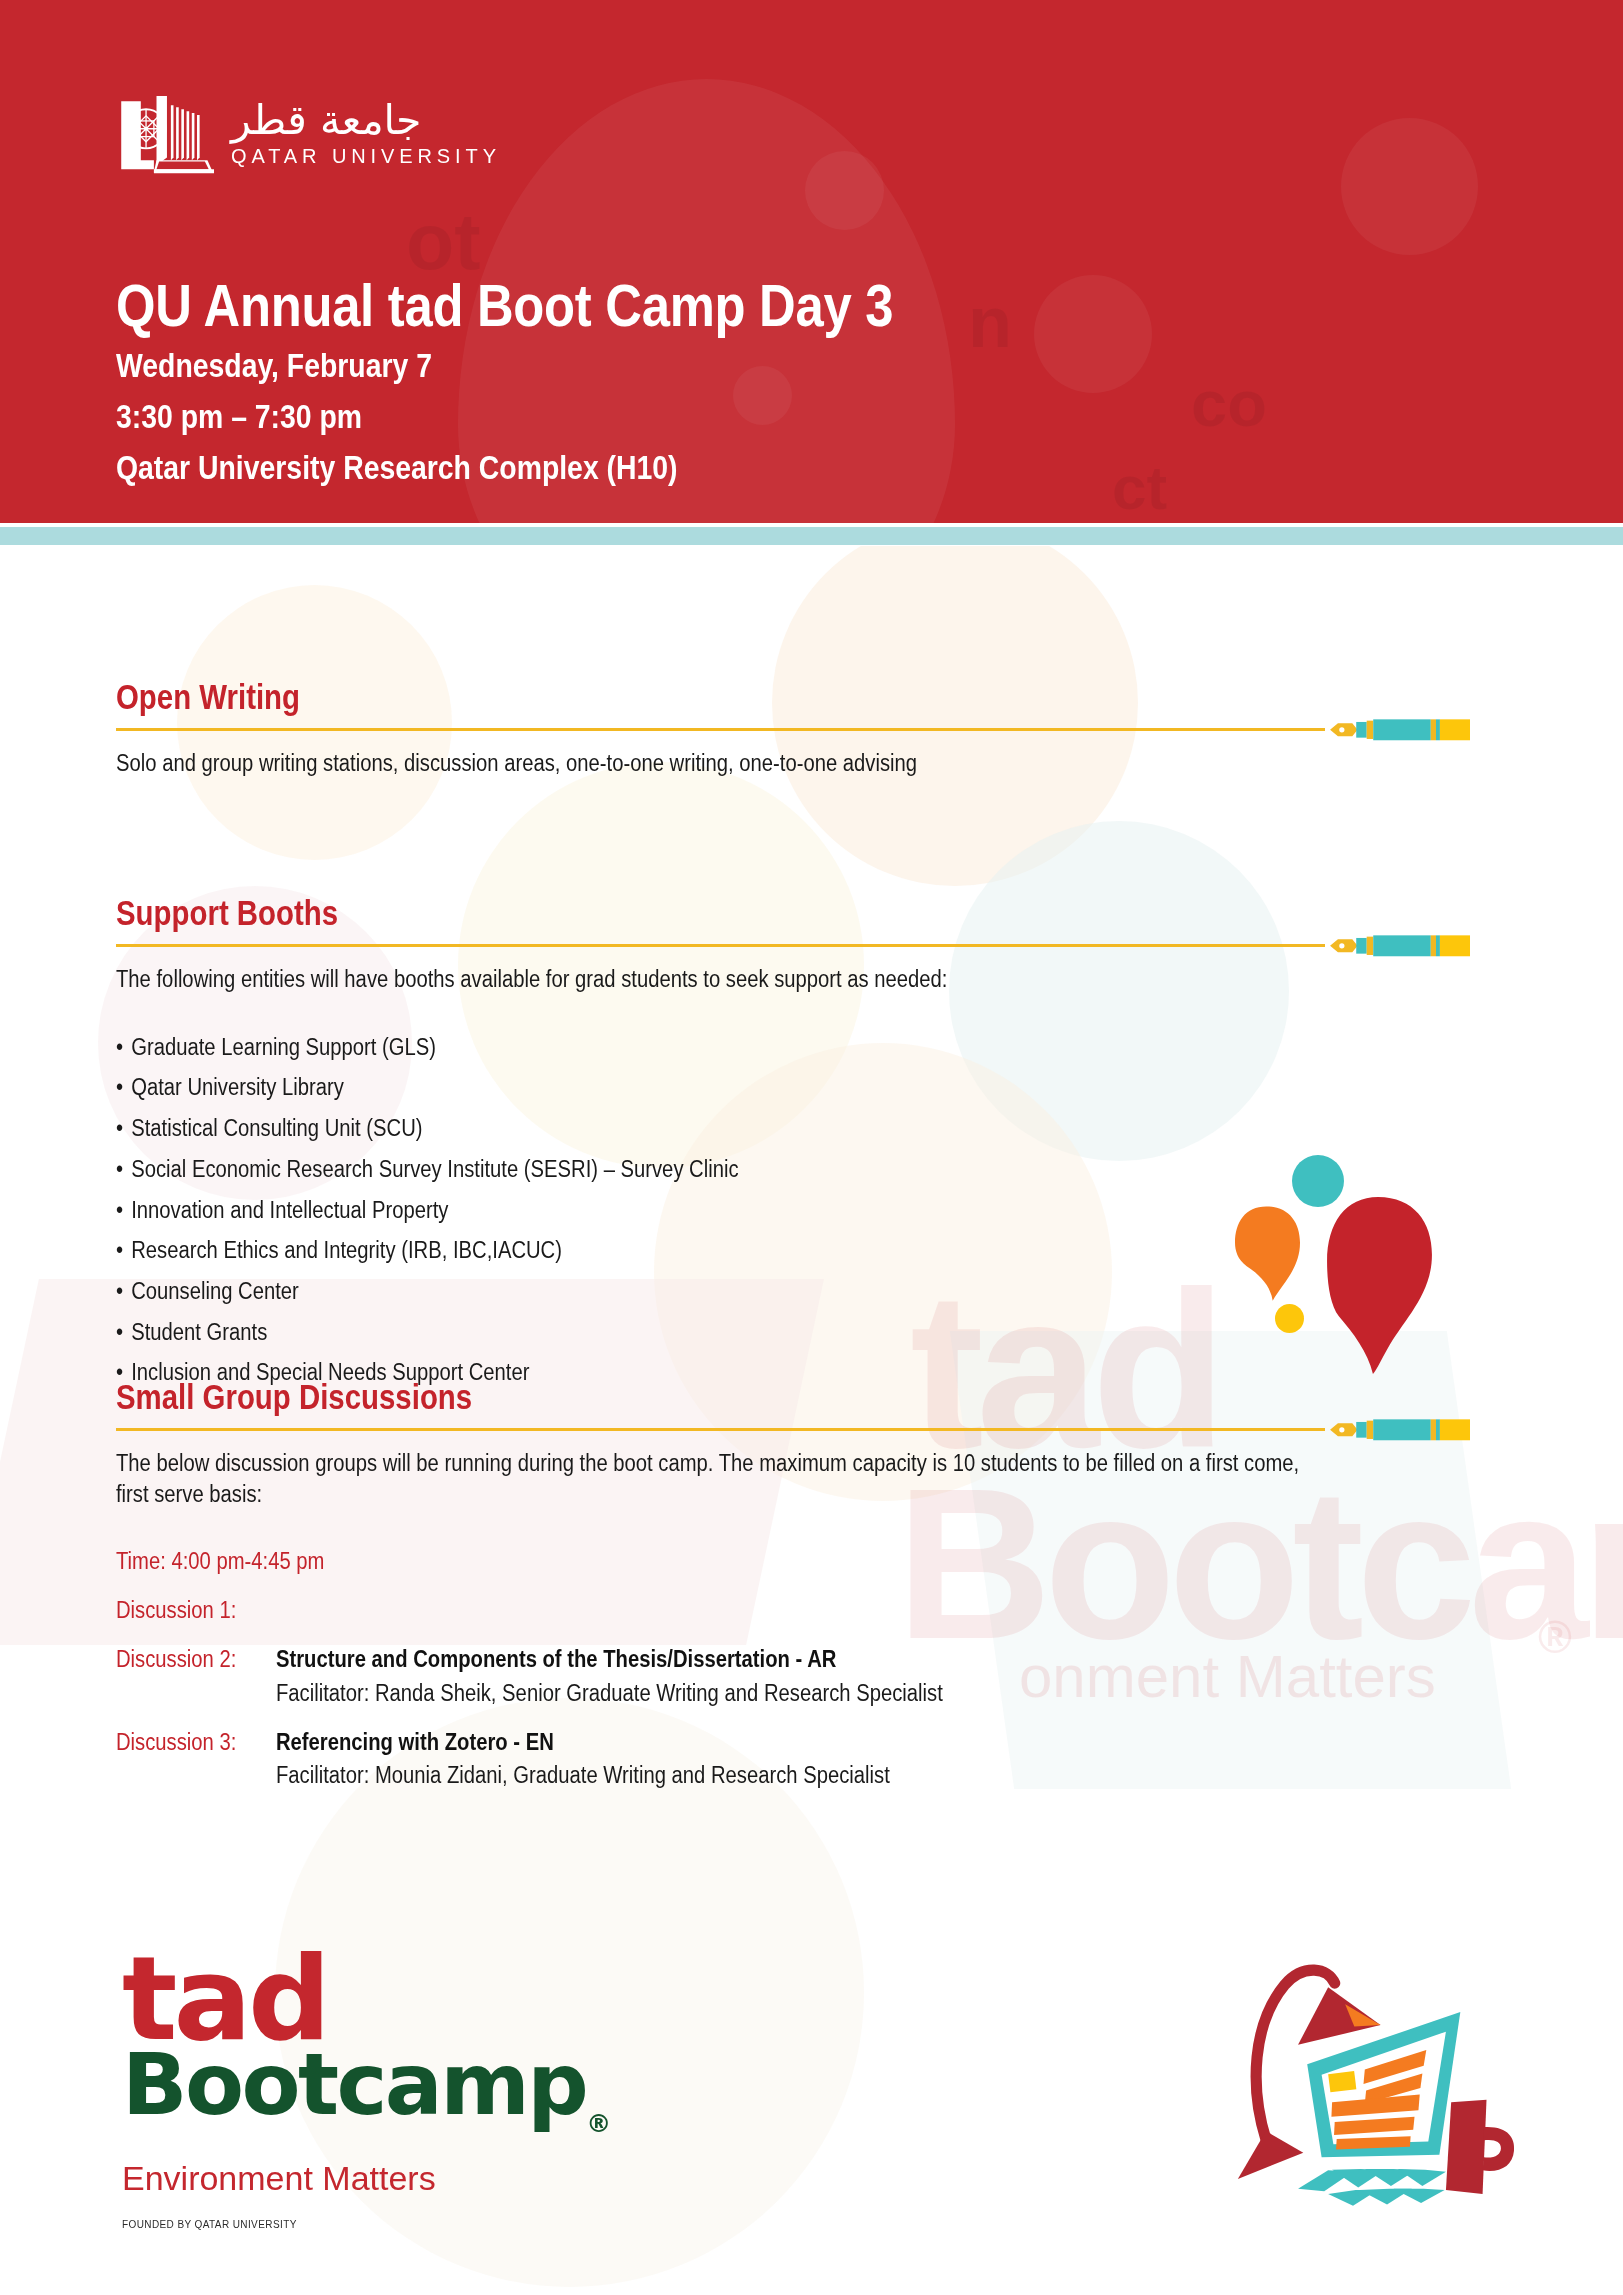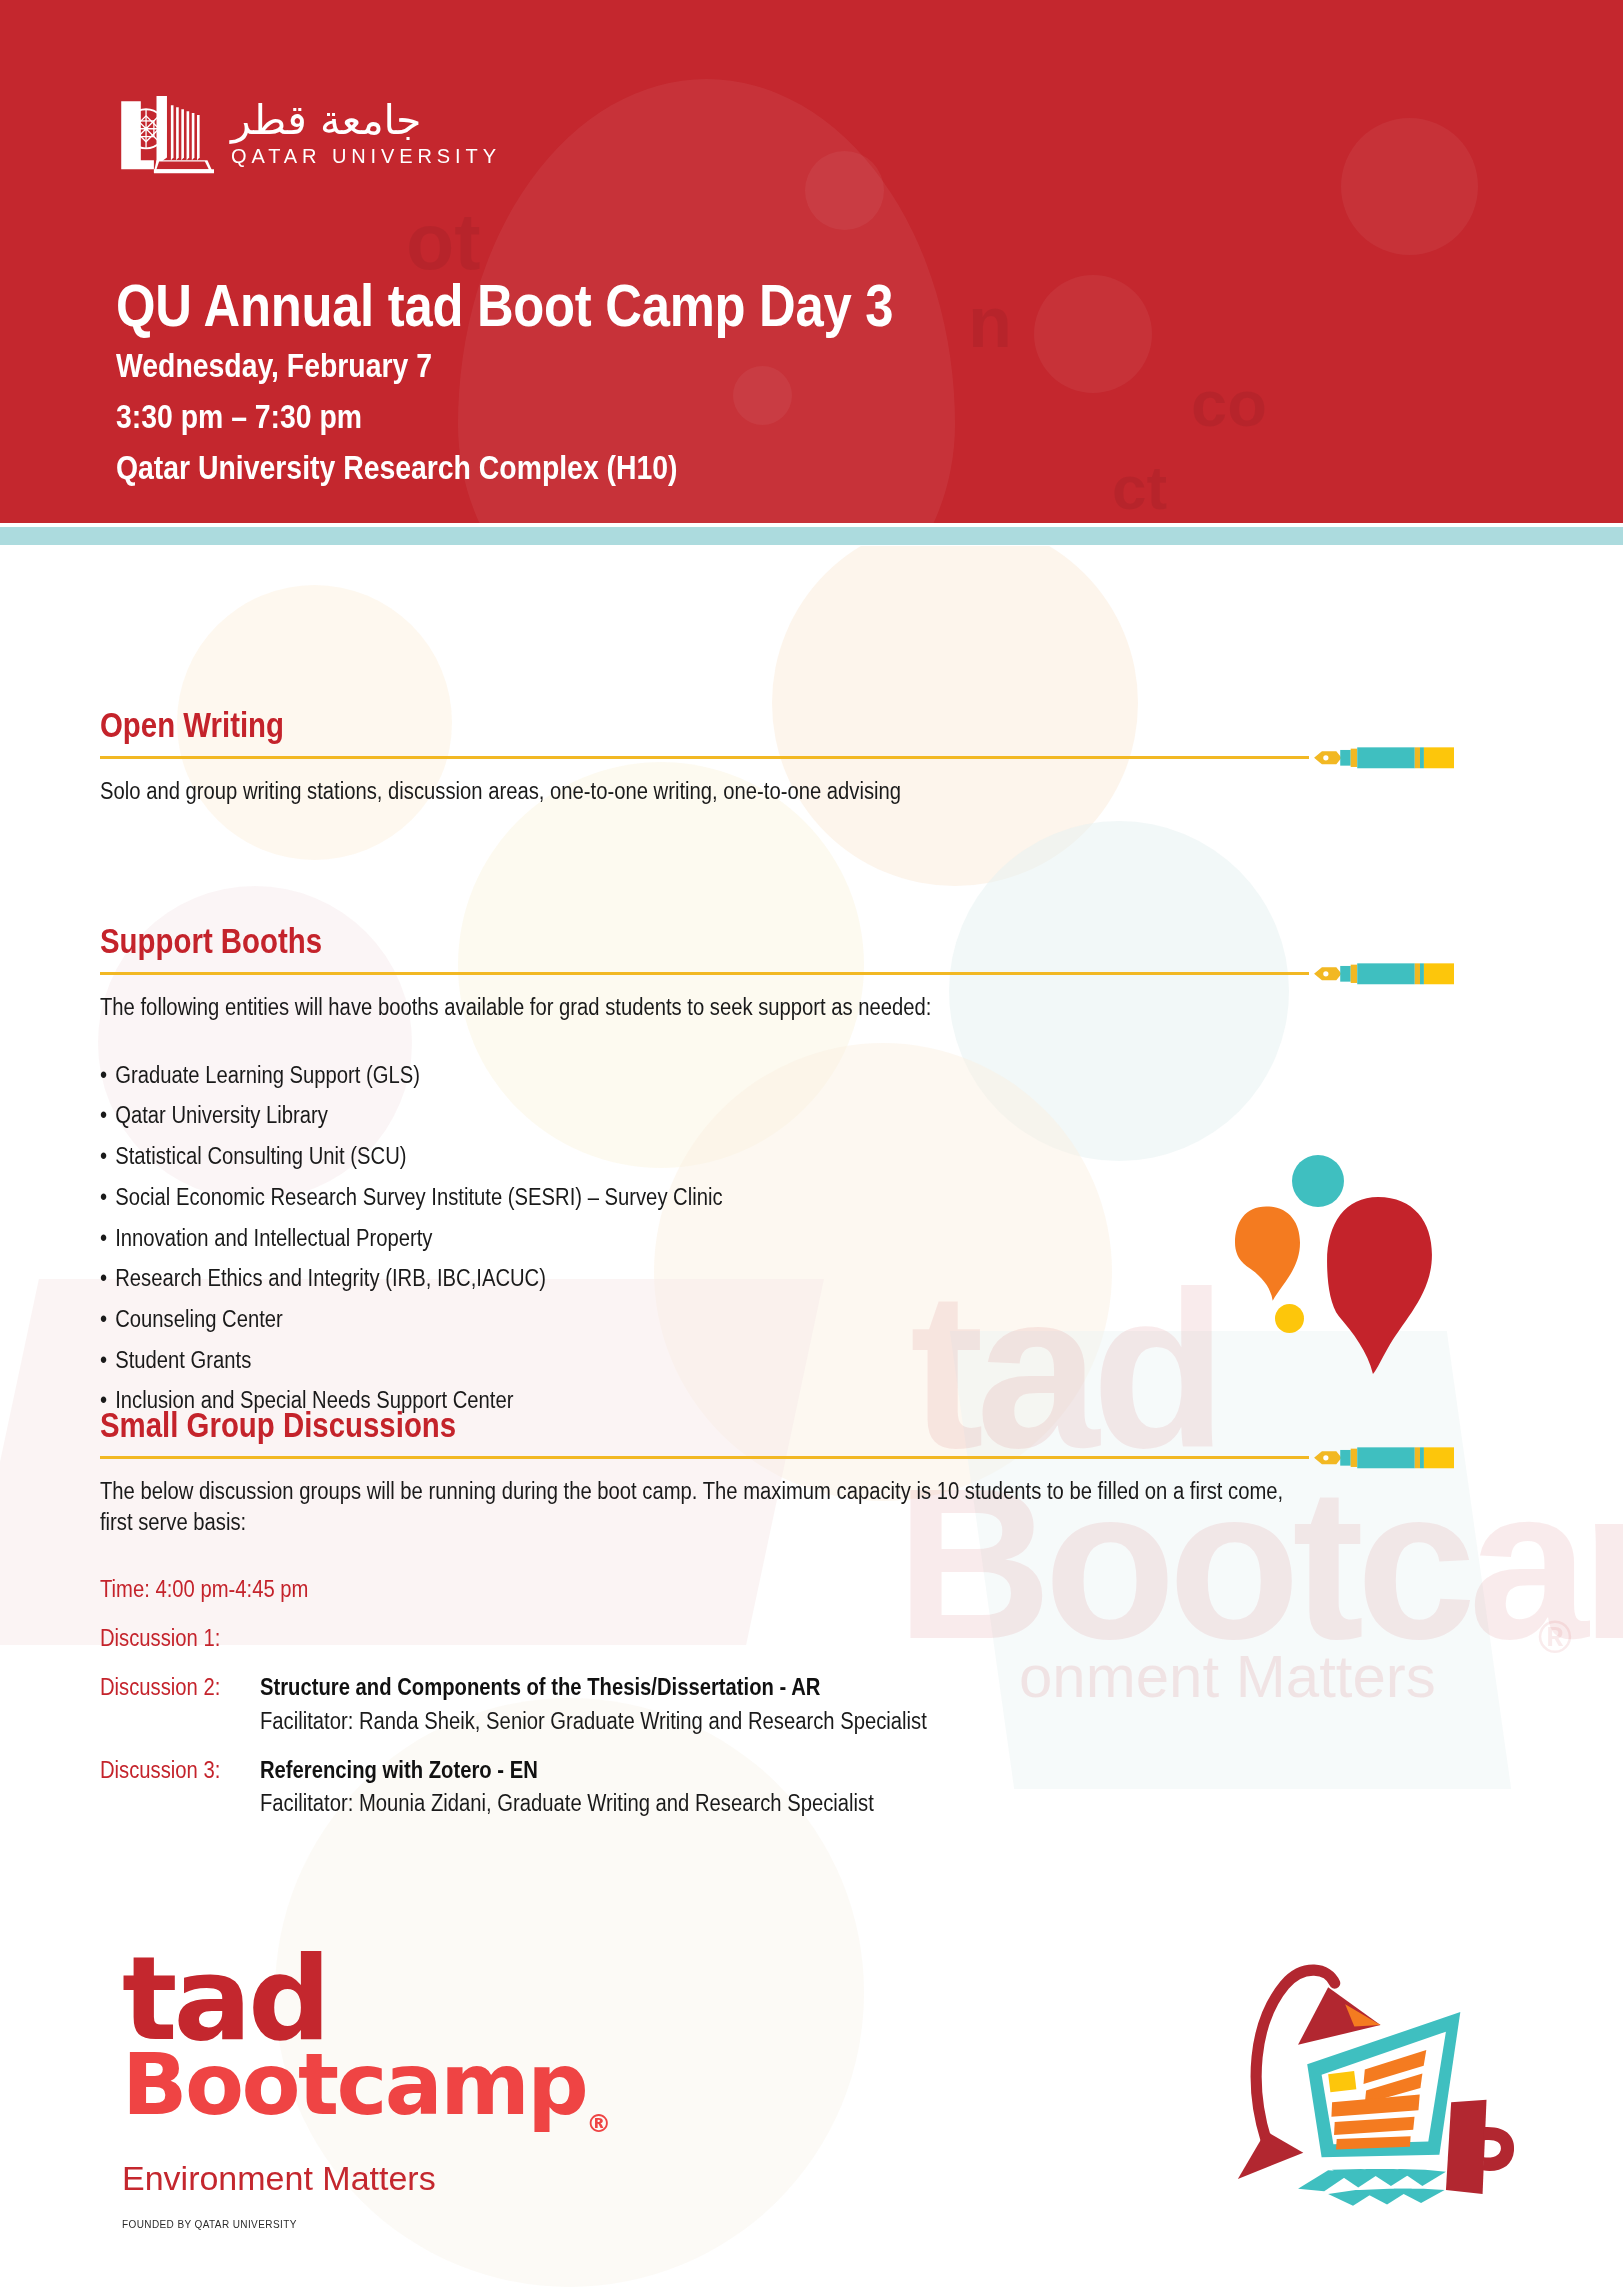--- a/index.html
+++ b/index.html
@@ -54,21 +54,21 @@
   .wm-circ{border-radius:50%;}
 
   .wm-tadword{
     position:absolute;color:#C4272E;opacity:.085;font-weight:700;
     font-family:"Liberation Sans", sans-serif;line-height:.82;
   }
 
   
   .content{position:absolute;left:0;top:546px;width:1623px;}
 
-  .section{position:absolute;left:100px;width:1400px;margin-top:28px;}
+  .section{position:absolute;left:116px;width:1400px;}
 
   .sec-title{
     color:#C4232B;font-size:35px;font-weight:700;
     transform:scaleX(.84);transform-origin:left bottom;white-space:nowrap;
     margin:0 0 3.9px 0;
   }
   .rule-wrap{position:relative;height:17px;width:1263px;}
   .rule{position:absolute;left:0;top:7.2px;width:1209px;height:2.6px;background:#F2B823;}
   .pen{position:absolute;left:1184px;top:-6.5px;width:170px;height:29px;}
 
@@ -107,21 +107,21 @@
   
   .drop{position:absolute;}
 
   
   .tad-logo{position:absolute;left:122px;top:1953px;width:406px;}
   .tad-word{
     color:#C4272E;font-weight:700;font-size:116px;line-height:.80;
     letter-spacing:-3.9px;font-family:"DejaVu Sans", sans-serif;
   }
   .boot-word{
-    color:#ef4444;font-weight:700;font-size:86px;line-height:.9;
+    color:#14532d;font-weight:700;font-size:86px;line-height:.9;
     letter-spacing:-2.6px;font-family:"DejaVu Sans", sans-serif;position:relative;
     white-space:nowrap;
   }
   .boot-reg{font-size:25px;vertical-align:sub;letter-spacing:0;}
   .env-word{color:#C4272E;font-size:34px;margin-top:24px;font-weight:400;}
   .founded{color:#2B2B2B;font-size:10px;letter-spacing:0.4px;margin-top:21px;}
 
   .deskart{position:absolute;left:1230px;top:1953px;width:301px;height:262px;}
 </style>
 </head>

